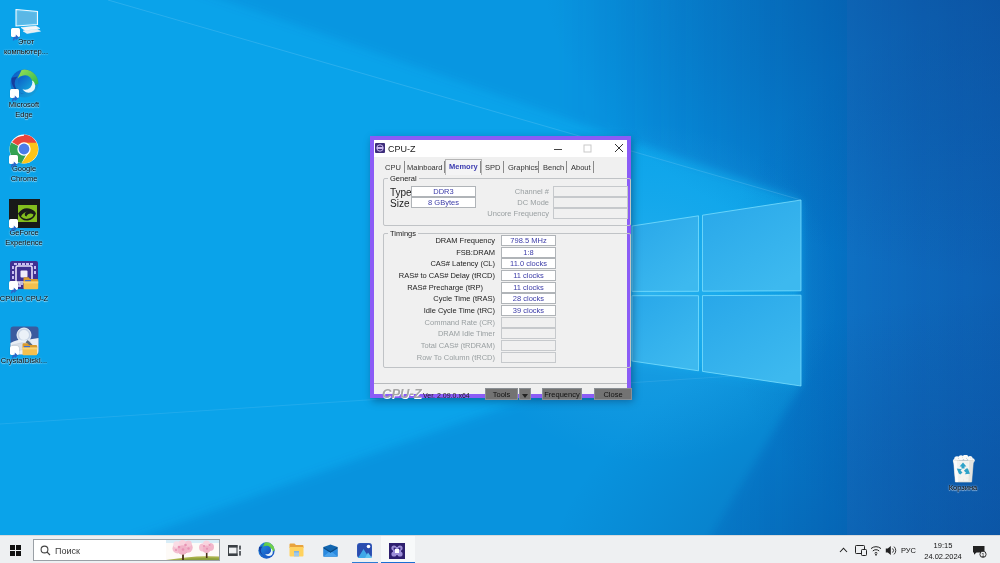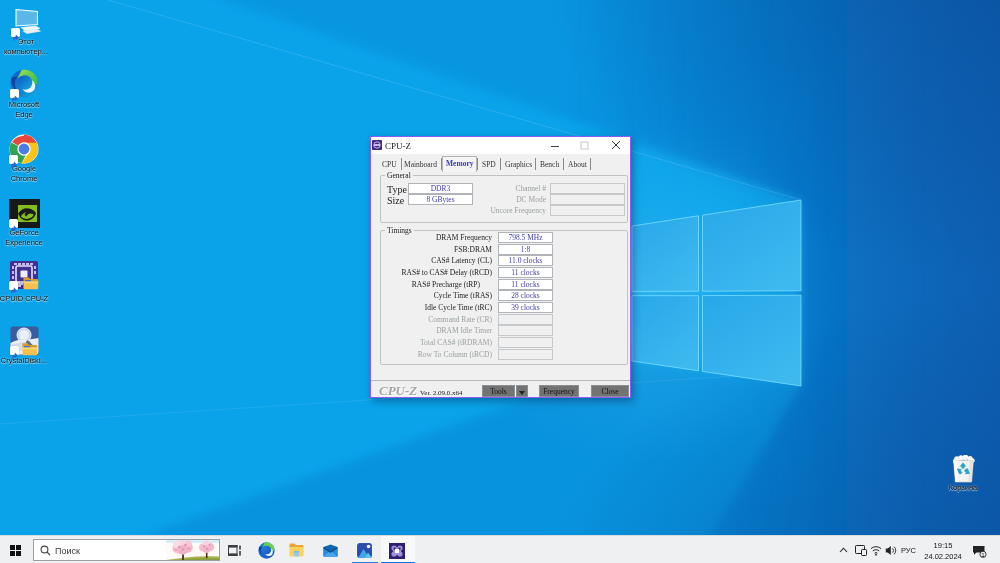--- a/index.html
+++ b/index.html
@@ -10,22 +10,22 @@
   
   .dicon { position:absolute; width:64px; text-align:center; color:#111; }
   .dicon .cap { font-size:7.5px; line-height:10px; color:#0b0b0b;
     text-shadow:0 0 2px rgba(255,255,255,.8), 0 1px 1px rgba(255,255,255,.6); }
   .dicon .ic { position:relative; margin:0 auto; }
   .sc-arrow { position:absolute; left:0; bottom:0; width:9px; height:9px; background:#fff;
     border-radius:1.5px; box-shadow:0 0 1px rgba(0,0,0,.4); }
 
   
   #cpuz { position:absolute; left:370px; top:136px; width:261px; height:262px;
-    background:#f0f0f0; border:1px solid #8b5cf6; box-shadow:2px 3px 8px rgba(0,0,30,.35);
-    font-size:7.5px; color:#1c1c1c;font-family:Liberation Serif, serif; }
+    background:#f0f0f0; border:4px solid #8b5cf6; box-shadow:2px 3px 8px rgba(0,0,30,.35);
+    font-size:7.5px; color:#1c1c1c; }
   #titlebar { position:absolute; left:0; top:0; width:100%; height:17px; background:#fff; }
   #titlebar .ttl { position:absolute; left:14px; top:4px; font-size:9px; color:#222; }
   .capbtn { position:absolute; top:0; width:28px; height:17px; text-align:center; color:#333; }
   
   #tabs { position:absolute; left:0; top:18px; width:100%; height:17px; font-size:7.5px; }
   .tab { position:absolute; top:3px; height:14px; line-height:13px; color:#333; }
   .tsep { position:absolute; top:3px; width:1px; height:12px; background:#8a8a8a; }
   
   .group { position:absolute; border:1px solid #c0c3c6; border-radius:2px; }
   .glabel { position:absolute; top:-5px; left:4px; background:#f0f0f0; padding:0 2px; font-size:7.5px; color:#222; }

